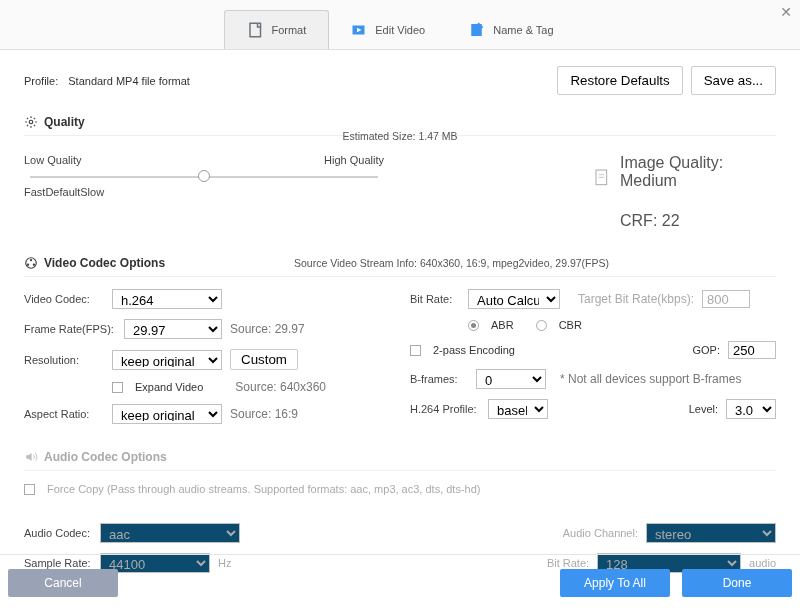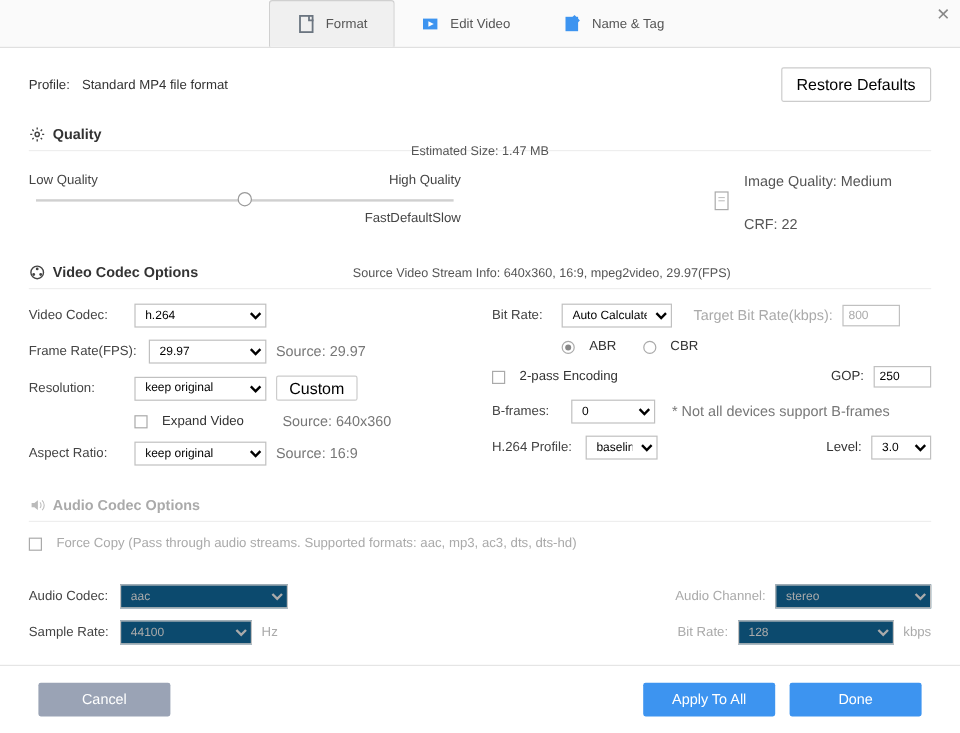--- a/index.html
+++ b/index.html
@@ -1,50 +1,50 @@
 <!DOCTYPE html>
 <html><head>
 <meta charset="utf-8">
 <style>
 *{box-sizing:border-box;margin:0;padding:0;font-family:Segoe UI,Arial,sans-serif}
 body{width:800px;height:611px;background:#fff;font-size:11px;color:#333;overflow:hidden;position:relative}
-.tabs{display:flex;justify-content:center;border-bottom:1px solid #e0e0e0;background:#fafafa}
+.tabs{display:flex;justify-content:center;border-bottom:1px solid #e0e0e0;padding-top:10px;background:#fafafa}
 .tab{display:flex;align-items:center;gap:6px;padding:10px 22px;cursor:pointer;color:#555}
 .tab.active{background:#f0f0f0;border:1px solid #d0d0d0;border-bottom:none;border-radius:3px 3px 0 0}
 .tab .ic{width:18px;height:18px;display:inline-block}
 .close-x{position:absolute;top:4px;right:8px;font-size:14px;color:#888;cursor:pointer}
 .body{padding:16px 24px}
 .profile-row{display:flex;justify-content:space-between;align-items:center;margin-bottom:20px}
 .profile-row .left{display:flex;gap:10px;align-items:center}
 .profile-row .left b{font-weight:normal}
 .btn{border:1px solid #ccc;background:#fff;padding:6px 12px;cursor:pointer;border-radius:2px}
-.section-h{display:flex;align-items:flex-end;gap:6px;font-weight:bold;font-size:12px;margin-bottom:4px}
+.section-h{display:flex;align-items:center;gap:6px;font-weight:bold;font-size:12px;margin-bottom:4px}
 .section-h .ic{width:14px;height:14px}
 .est{text-align:center;font-size:10.5px;color:#555;margin:-18px 0 12px}
 .quality-row{display:flex;gap:40px}
 .slider-col{flex:0 0 360px}
 .slider-labels{display:flex;justify-content:space-between;color:#444;margin-bottom:10px}
 .track{position:relative;height:2px;background:#d0d0d0;margin:0 6px}
 .thumb{position:absolute;top:-6px;width:12px;height:12px;border-radius:50%;background:#fff;border:1px solid #999;left:50%;transform:translateX(-50%)}
-.slider-labels2{display:flex;justify-content:flex-end;color:#444;margin-top:8px}
-.info-col{flex:1;font-size:12px;color:#555;display:flex;gap:10px}
+.slider-labels2{display:flex;justify-content:flex-start;color:#444;margin-top:8px}
+.info-col{flex:1;font-size:16px;color:#555;display:flex;gap:10px}
 .info-col .lines{display:flex;flex-direction:column;gap:22px;padding-top:0}
 .sec{margin-top:26px}
 .stream-info{position:absolute;left:270px;font-size:10.5px;color:#555;font-weight:normal}
 .grid{display:flex;gap:20px;margin-top:12px}
 .col{flex:1;display:flex;flex-direction:column;gap:10px}
 .row{display:flex;align-items:center;gap:8px}
 .lbl{width:80px;color:#444}
-select,input.txt{border:1px solid #c0c0c0;padding:2px 4px;font-size:10px;background:#fff}
+select,input.txt{border:1px solid #c0c0c0;padding:2px 4px;font-size:13px;background:#fff}
 select{width:110px;height:20px}
 input.txt{width:48px;height:18px}
 .sub{color:#777;font-size:12px}
 .disabled{color:#aaa}
 .disabled select,.disabled input{color:#aaa;background:#0c4a6e}
-.foot{position:absolute;bottom:0;left:0;right:0;border-top:1px solid #e5e5e5;padding:14px 32px;display:flex;justify-content:space-between}
+.foot{position:absolute;bottom:0;left:0;right:0;border-top:1px solid #e5e5e5;padding:14px 8px;display:flex;justify-content:space-between}
 .pbtn{padding:7px 0;width:110px;text-align:center;border:none;border-radius:2px;cursor:pointer;font-size:12px}
 .cancel{background:#9aa3b5;color:#fff}
 .blue{background:#3d94f0;color:#fff}
 .foot .right{display:flex;gap:12px}
 .radio,.check{width:11px;height:11px;border:1px solid #aaa;display:inline-block;vertical-align:middle;margin-right:4px}
 .radio{border-radius:50%}
 .radio.on::after{content:"";display:block;width:5px;height:5px;background:#888;border-radius:50%;margin:2px}
 hr.sep{border:none;border-top:1px solid #eee;margin:6px 0 12px}
 </style>
 </head>
@@ -77,20 +77,21 @@
 </div>
 
 <div class="body">
   <div class="profile-row">
     <div class="left">
       <b>Profile:</b>
       <span>Standard MP4 file format</span>
     </div>
     <div style="display:flex;gap:8px">
       <button class="btn">Restore Defaults</button>
+      <button class="btn">Save as...</button>
     </div>
   </div>
 
   <div class="section-h">
     <span class="ic"><svg viewBox="0 0 24 24">
           <circle cx="12" cy="12" r="3" fill="none" stroke="#444" stroke-width="2"></circle>
           <path d="M12 2v3M12 19v3M2 12h3M19 12h3M5 5l2 2M17 17l2 2M19 5l-2 2M5 19l2-2" stroke="#444" stroke-width="2"></path>
         </svg></span>
     <span>Quality</span>
   </div>
@@ -228,22 +229,22 @@
       </div>
       <div class="col">
         <div class="row">
             <span style="flex:1"></span>
             <span>Audio Channel:</span>
             <select style="width:130px"><option>stereo</option></select>
           </div>
         <div class="row">
             <span style="flex:1"></span>
             <span>Bit Rate:</span>
-            <select style="width:130px"><option>128</option></select>
-            <span>kbps</span>
+            <select style="width:144px"><option>128</option></select>
+            <span>audio</span>
           </div>
       </div>
     </div>
   </div>
 </div>
 
 <div class="foot">
   <button class="pbtn cancel">Cancel</button>
   <div class="right">
     <button class="pbtn blue">Apply To All</button>

